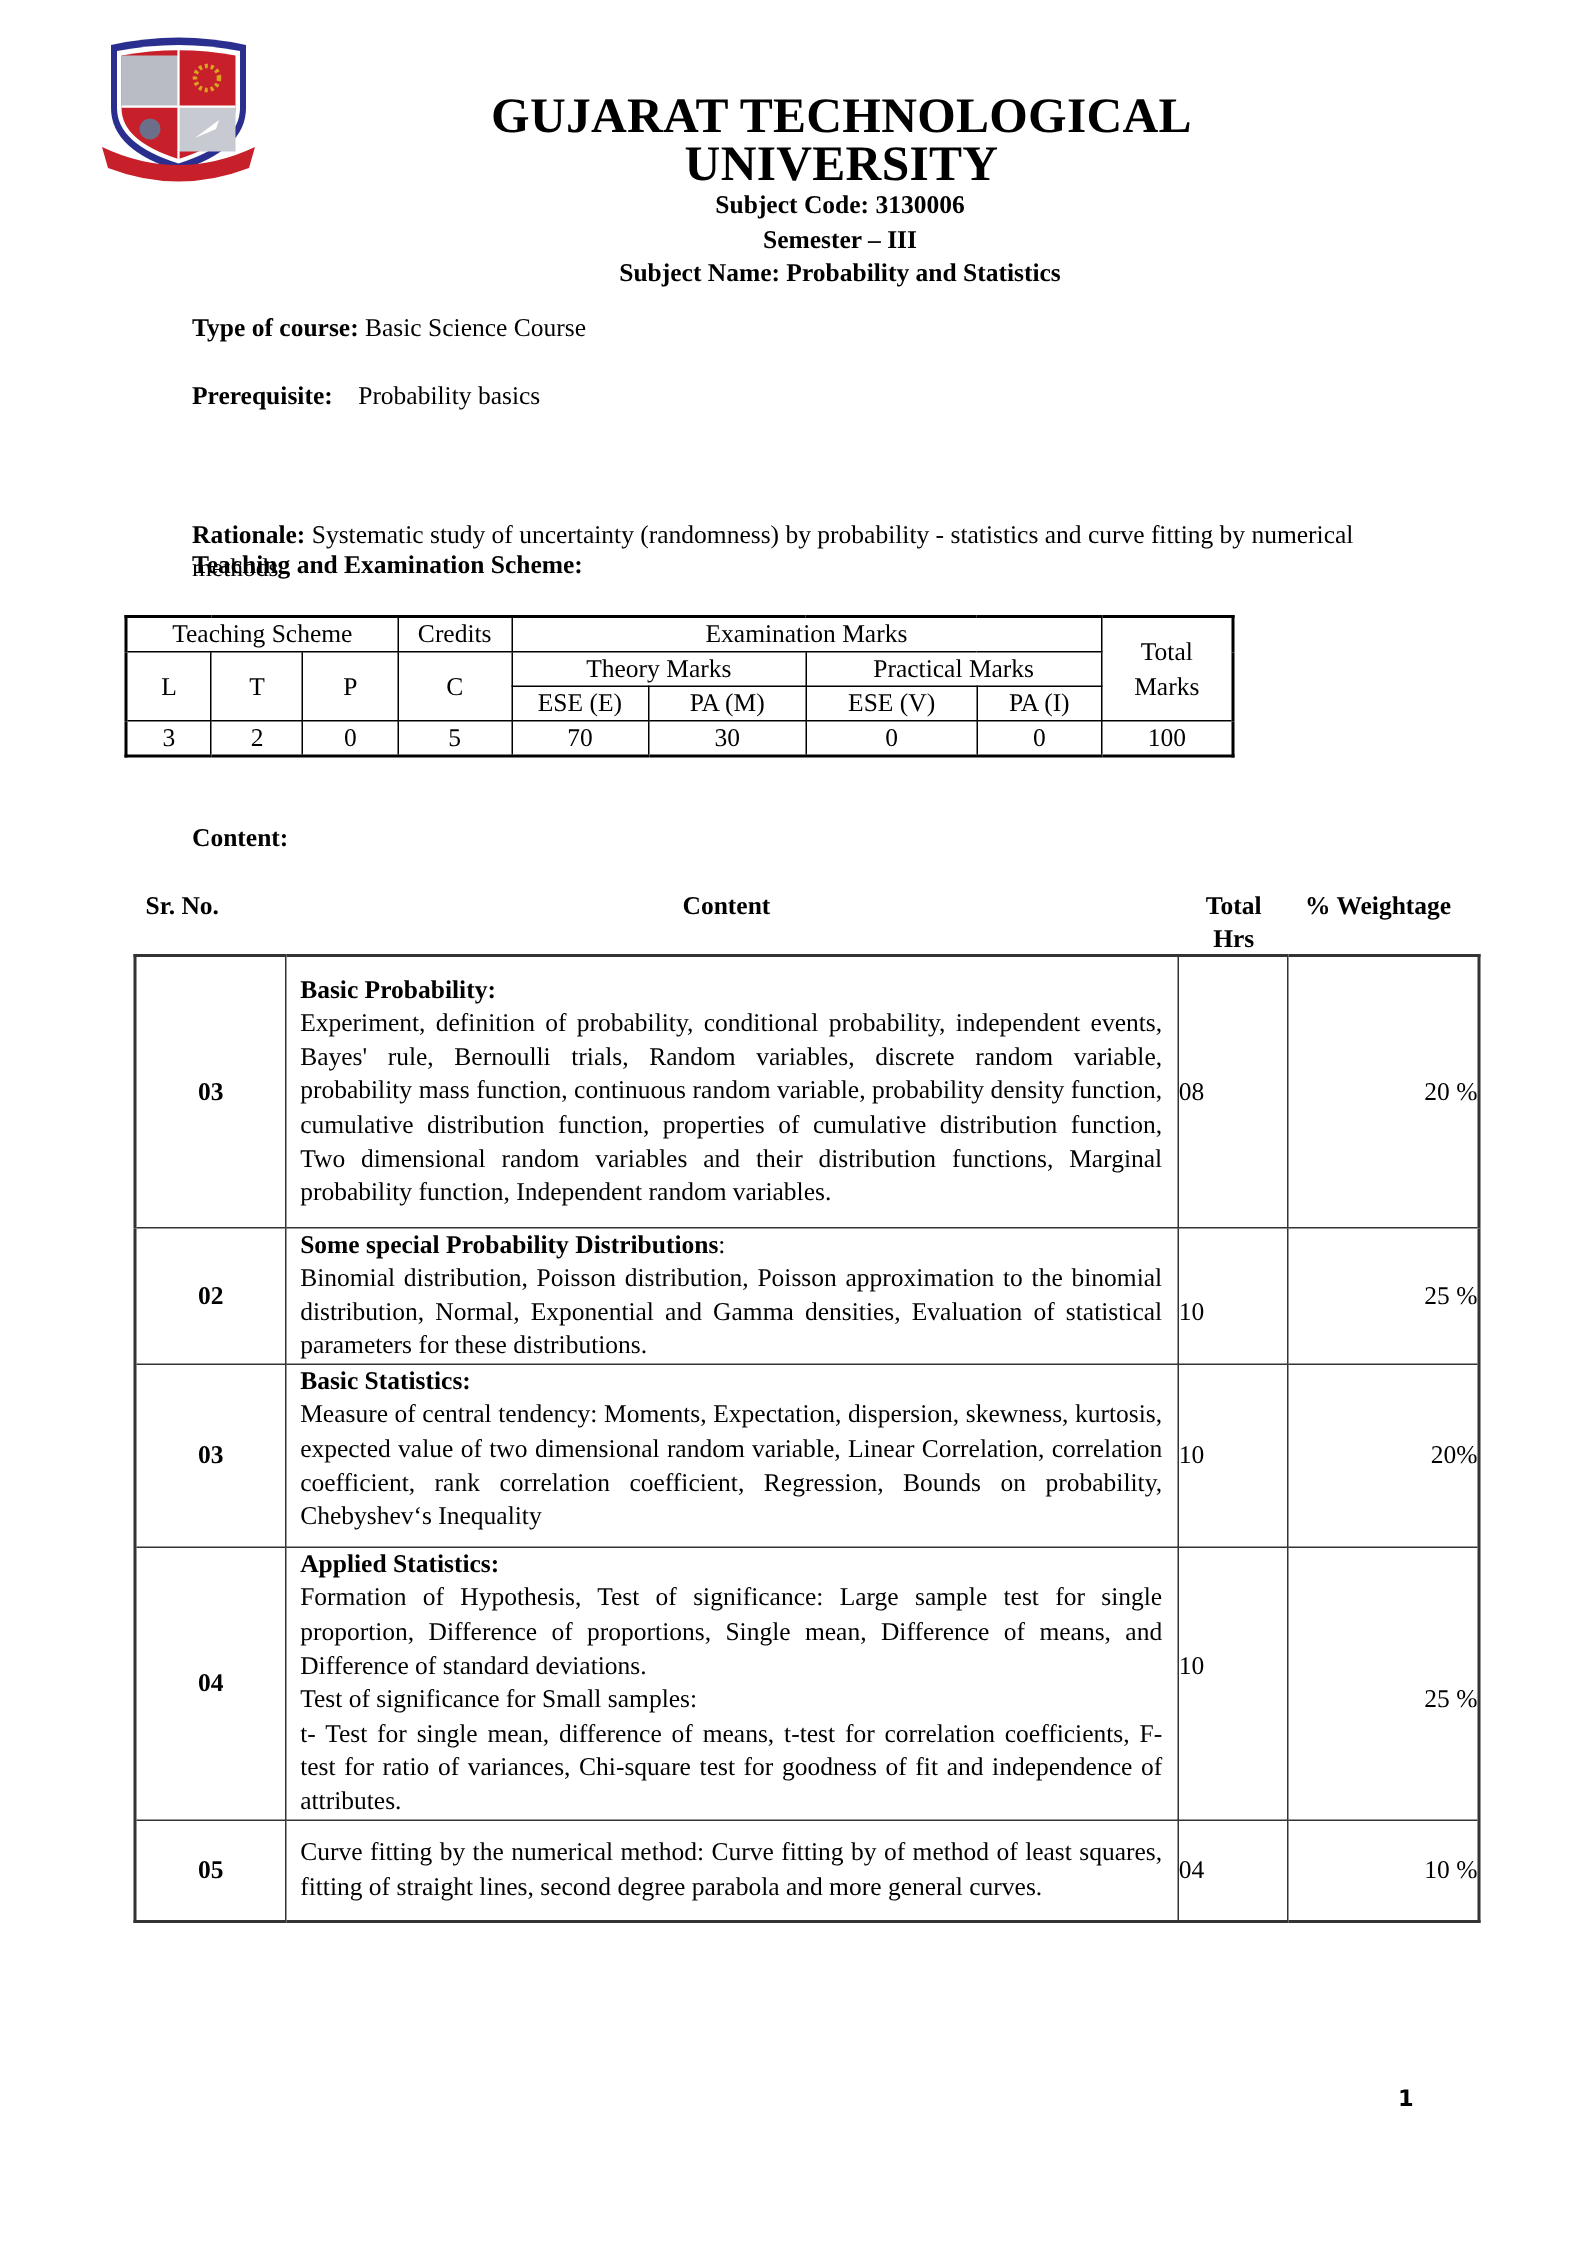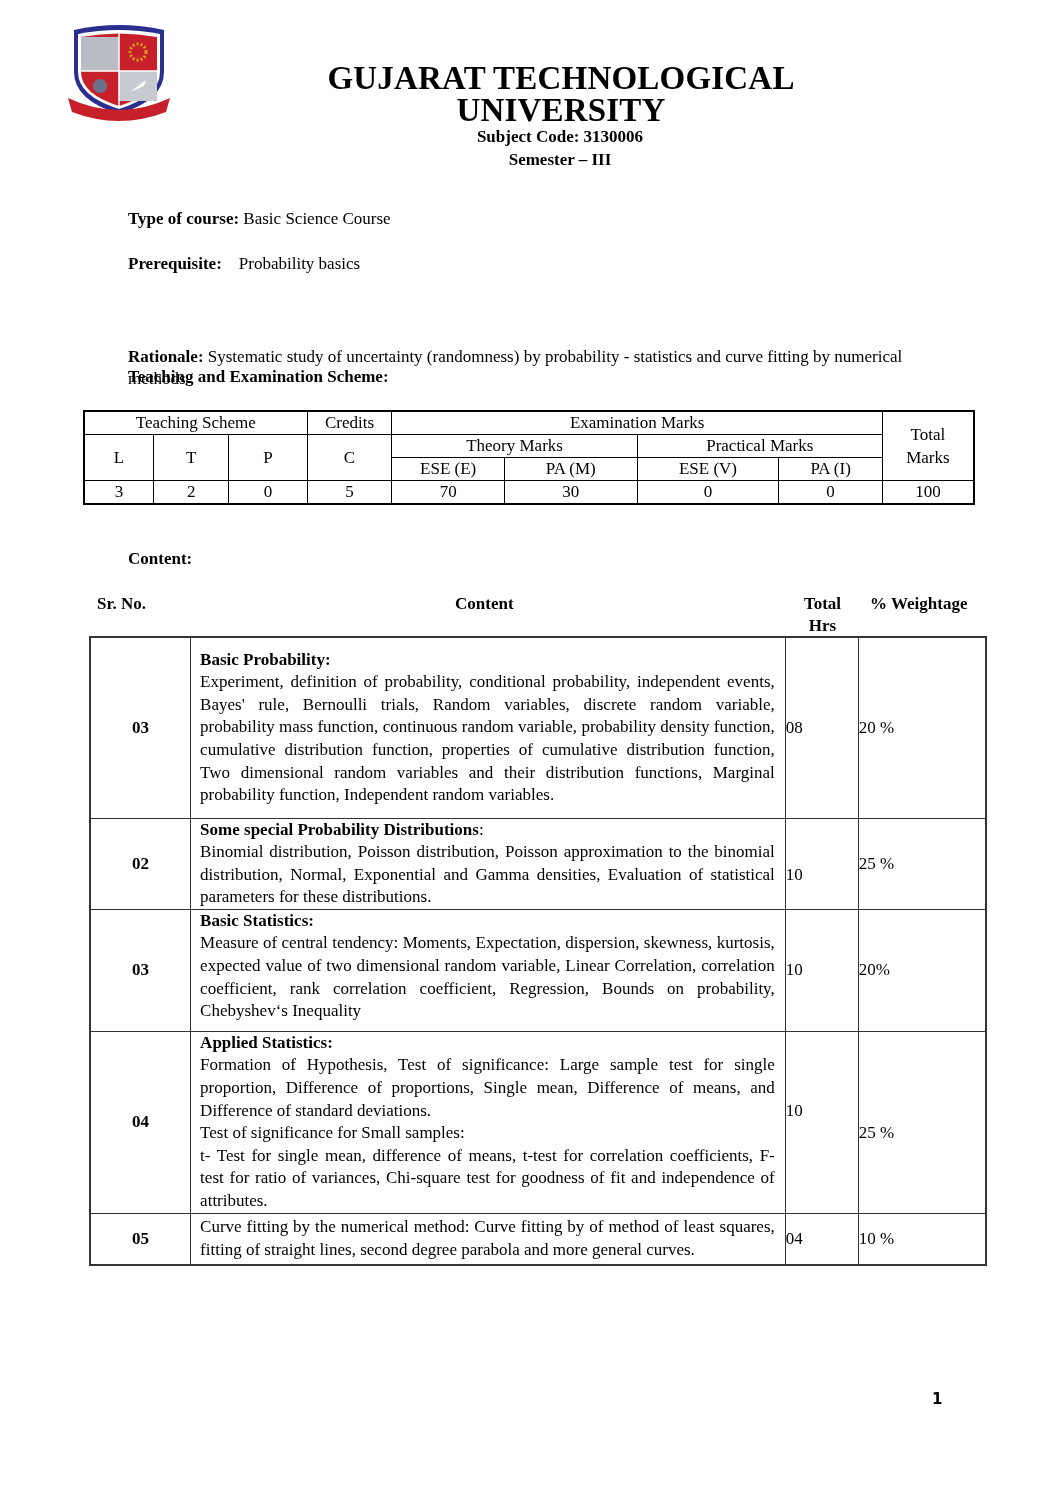--- a/index.html
+++ b/index.html
@@ -14,21 +14,21 @@
   .header .sem { padding-left: 0; }
 
   .meta { position: absolute; left: 128px; font-size: 17px; line-height: 22px; }
   .meta b { font-weight: bold; }
   .m1 { top: 208px; }
   .m2 { top: 253px; }
   .m3 { top: 298px; width: 830px; margin-top: 48px; }
   .m4 { top: 366px; font-weight: bold; }
 
   table { border-collapse: collapse; position: absolute; }
-  .scheme { left: 83px; top: 410px; width: 892px; font-size: 17px; }
+  .scheme { left: 83px; top: 410px; width: 740px; font-size: 17px; }
   .scheme td { border: 1.5px solid #000; text-align: center; padding: 0; height: 22px; line-height: 22px; }
   .scheme tr.r0 td { border-top-width: 2px; }
   .scheme tr.r3 td { border-bottom-width: 2px; }
   .scheme td.first { border-left-width: 2px; }
   .scheme td.last { border-right-width: 2px; margin-left: 40px; }
 
   .content-label { position: absolute; left: 128px; top: 549px; font-size: 17px; font-weight: bold; }
 
   .chead { position: absolute; top: 593px; font-size: 17px; font-weight: bold; line-height: 22px; }
   .ch-sr { left: 97px; }
@@ -36,21 +36,21 @@
   .ch-hrs { left: 800px; text-align: center; width: 45px; }
   .ch-wt { left: 870px; }
 
   .ctable { left: 89px; top: 636px; width: 898px; font-size: 17px; }
   .ctable td { border: 1.5px solid #333; vertical-align: middle; padding: 0; }
   .ctable tr:first-child td { border-top-width: 2px; }
   .ctable tr:last-child td { border-bottom-width: 2px; }
   .ctable td.sr { width: 99px; text-align: center; font-weight: bold; }
   .ctable td.txt { width: 574px; padding: 0 10px 0 9px; text-align: justify; line-height: 22.6px; }
   .ctable td.hrs { width: 72px; }
-  .ctable td.wt { width: 126px; text-align: left; border-right-width: 2px; margin-top: 20px; }
+  .ctable td.wt { width: 126px; text-align: right; border-right-width: 2px; margin-top: 20px; }
   .ctable td.sr { border-left-width: 2px; }
   .topic { font-weight: bold; }
   .shift-down { position: relative; top: 11px; }
   .shift-up { position: relative; top: -11px; }
   .shift-down2 { position: relative; top: 11px; }
 
   .pageno { position: absolute; left: 932px; top: 1390px; font-family: "DejaVu Sans", sans-serif; font-weight: bold; font-size: 15px; }
 </style>
 </head>
 <body>
@@ -66,20 +66,21 @@
   <circle cx="74" cy="30" r="8" fill="none" stroke="#d9a520" stroke-width="3" stroke-dasharray="2 2"></circle>
   <circle cx="36" cy="64" r="7" fill="#6b6f8a"></circle>
   <path d="M66 70 L82 58 L80 64 Z" fill="#fff"></path>
   <path d="M4 76 Q55 100 106 76 L102 90 Q55 108 8 90 Z" fill="#c8202a"></path>
 </svg>
 
 <div class="header">
   <div class="uni">GUJARAT TECHNOLOGICAL UNIVERSITY</div>
   <div class="sub">Subject Code: 3130006</div>
   <div class="sub sem">Semester – III</div>
+  <div class="sub">Subject Name: Probability and Statistics</div>
 </div>
 
 <div class="meta m1">
   <b>Type of course:</b><span> Basic Science Course</span>
 </div>
 <div class="meta m2">
   <b>Prerequisite:</b>&nbsp;&nbsp;&nbsp;&nbsp;<span>Probability basics</span>
 </div>
 <div class="meta m3">
   <b>Rationale:</b><span> Systematic study of uncertainty (randomness) by probability - statistics and curve fitting by numerical methods</span>
@@ -176,21 +177,21 @@
     <td class="sr">04</td>
     <td class="txt">
       <div class="topic">Applied Statistics:</div>
       <div>Formation of Hypothesis, Test of significance: Large sample test for single proportion, Difference of proportions, Single mean, Difference of means, and Difference of standard deviations.</div>
       <div>Test of significance for Small samples:</div>
       <div>t- Test for single mean, difference of means, t-test for correlation coefficients, F- test for ratio of variances, Chi-square test for goodness of fit and independence of attributes.</div>
     </td>
     <td class="hrs"><span class="shift-up">10</span></td>
     <td class="wt"><span class="shift-down2">25 %</span></td>
   </tr>
-  <tr style="height:52px">
+  <tr style="height:68px">
     <td class="sr">05</td>
     <td class="txt">
       <div>Curve fitting by the numerical method: Curve fitting by of method of least squares, fitting of straight lines, second degree parabola and more general curves.</div>
     </td>
     <td class="hrs">04</td>
     <td class="wt">10 %</td>
   </tr>
 </tbody>
   </table>
 

